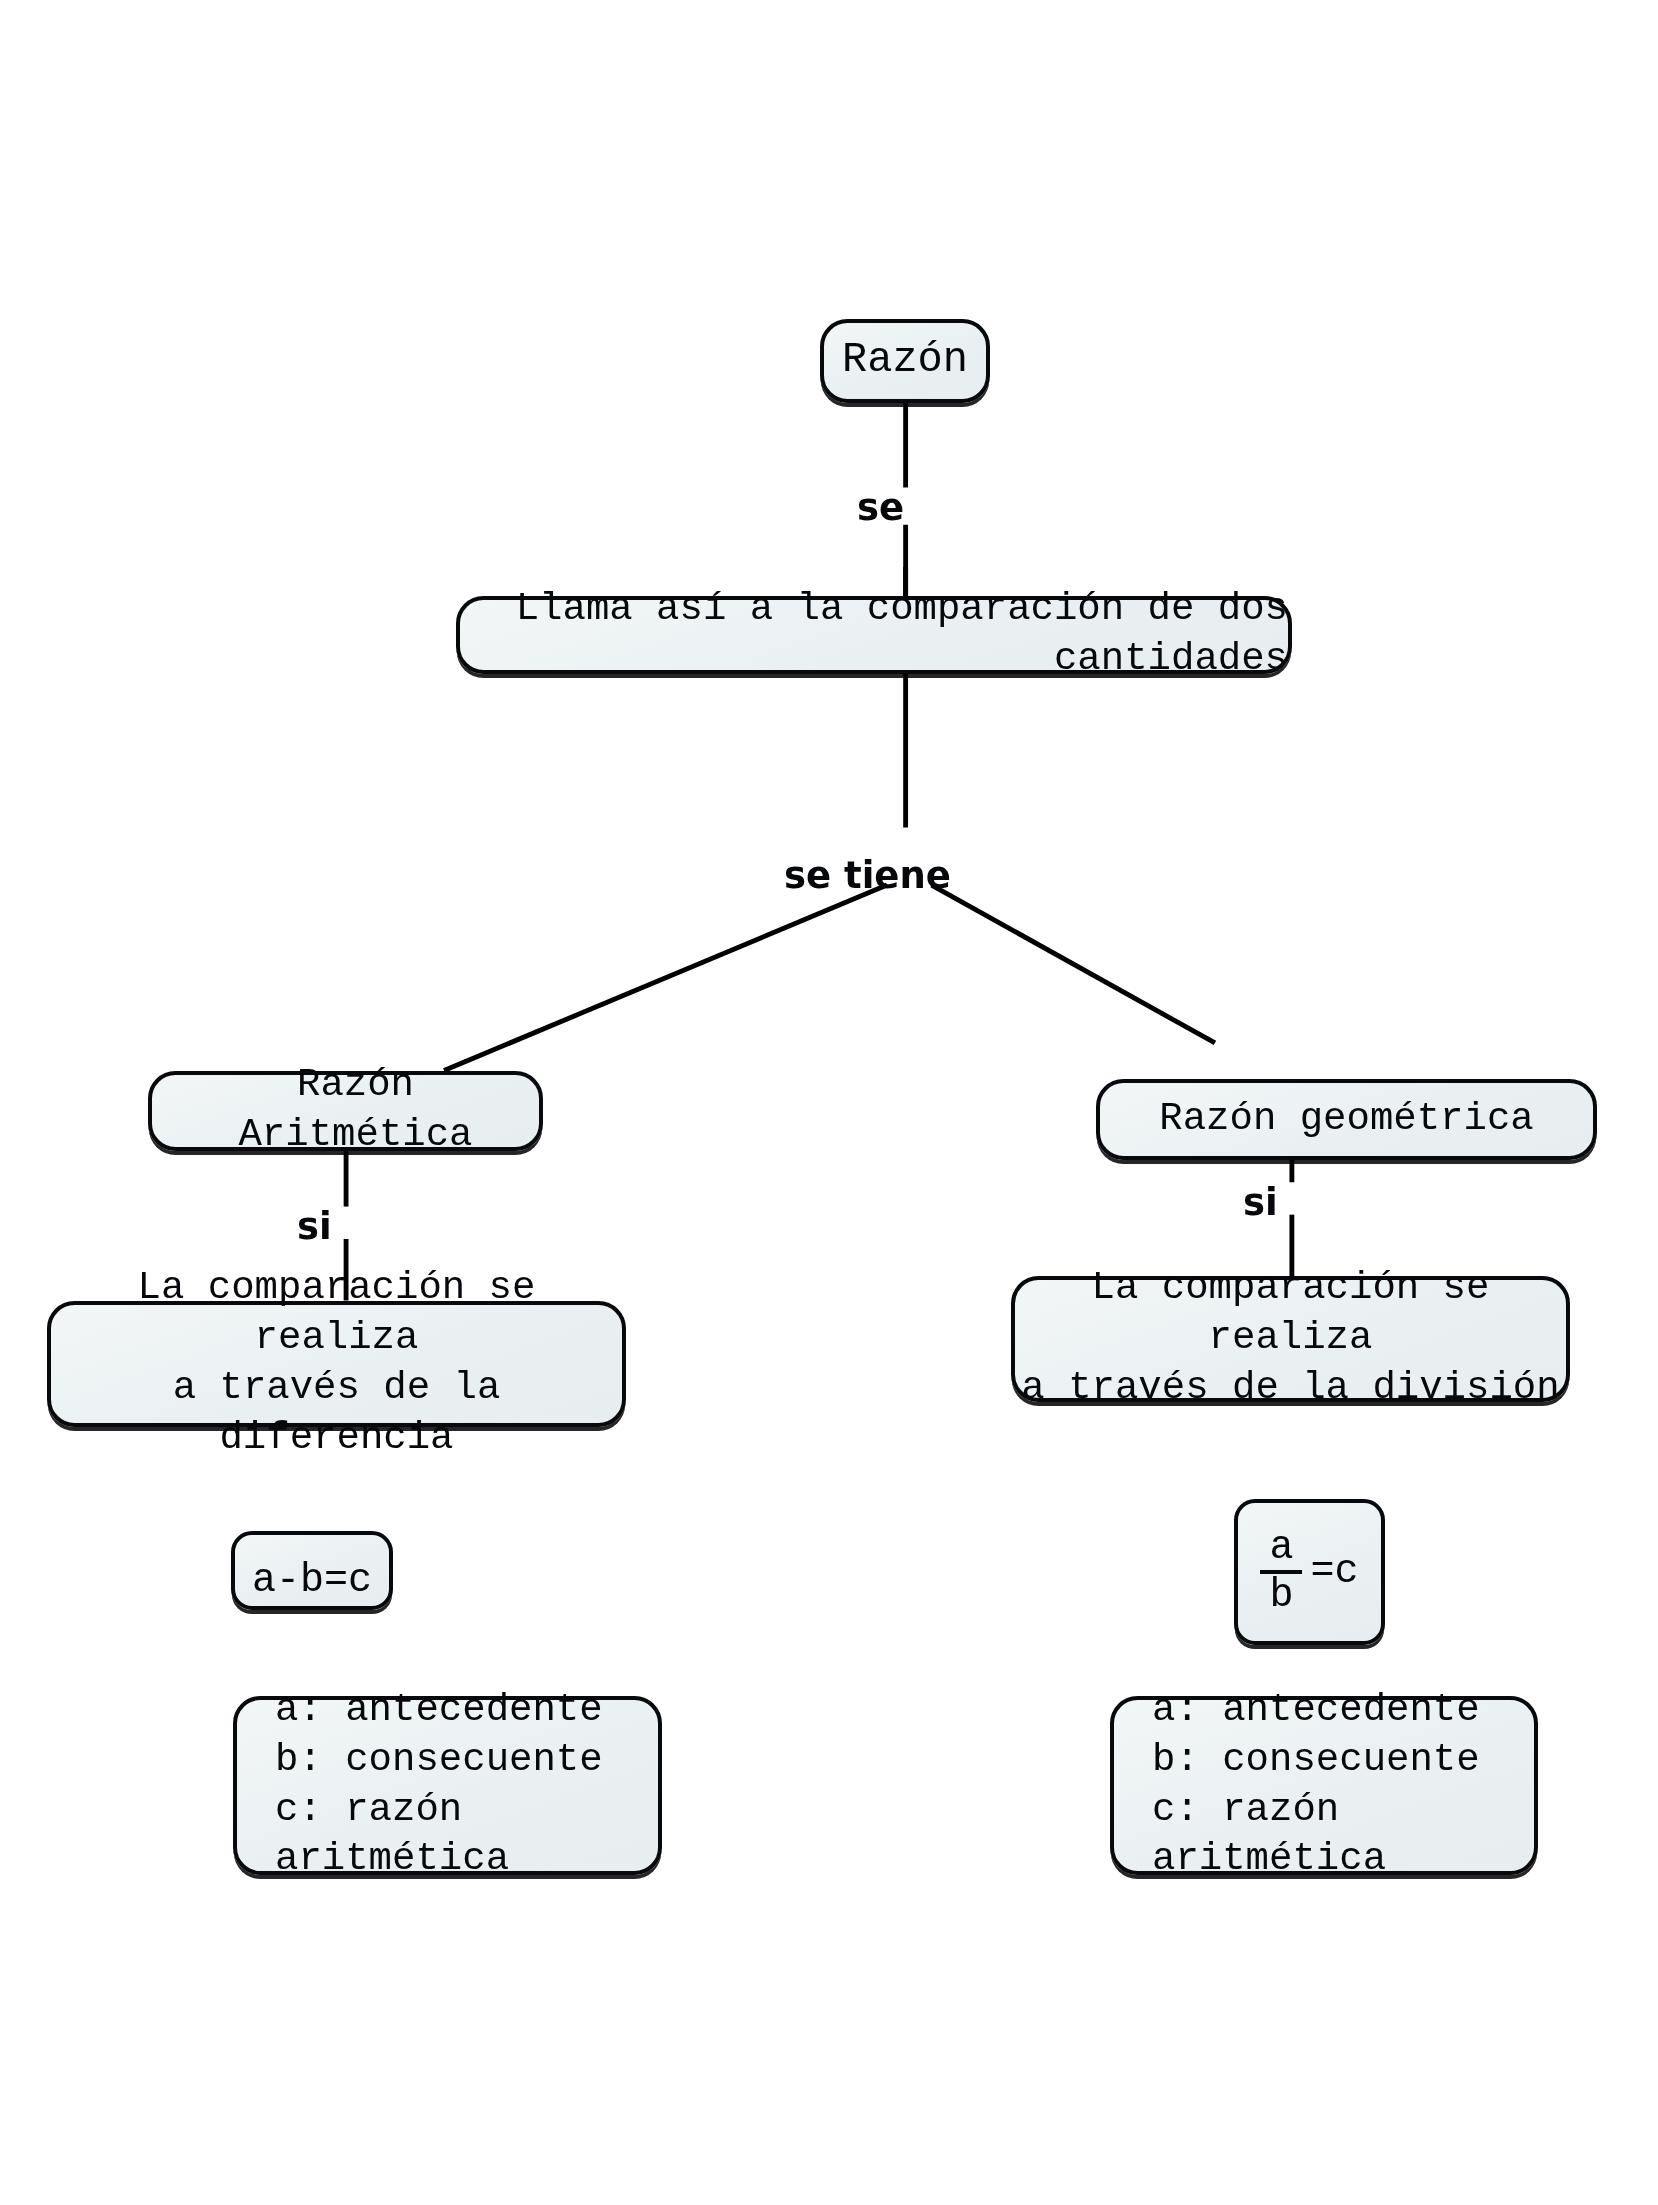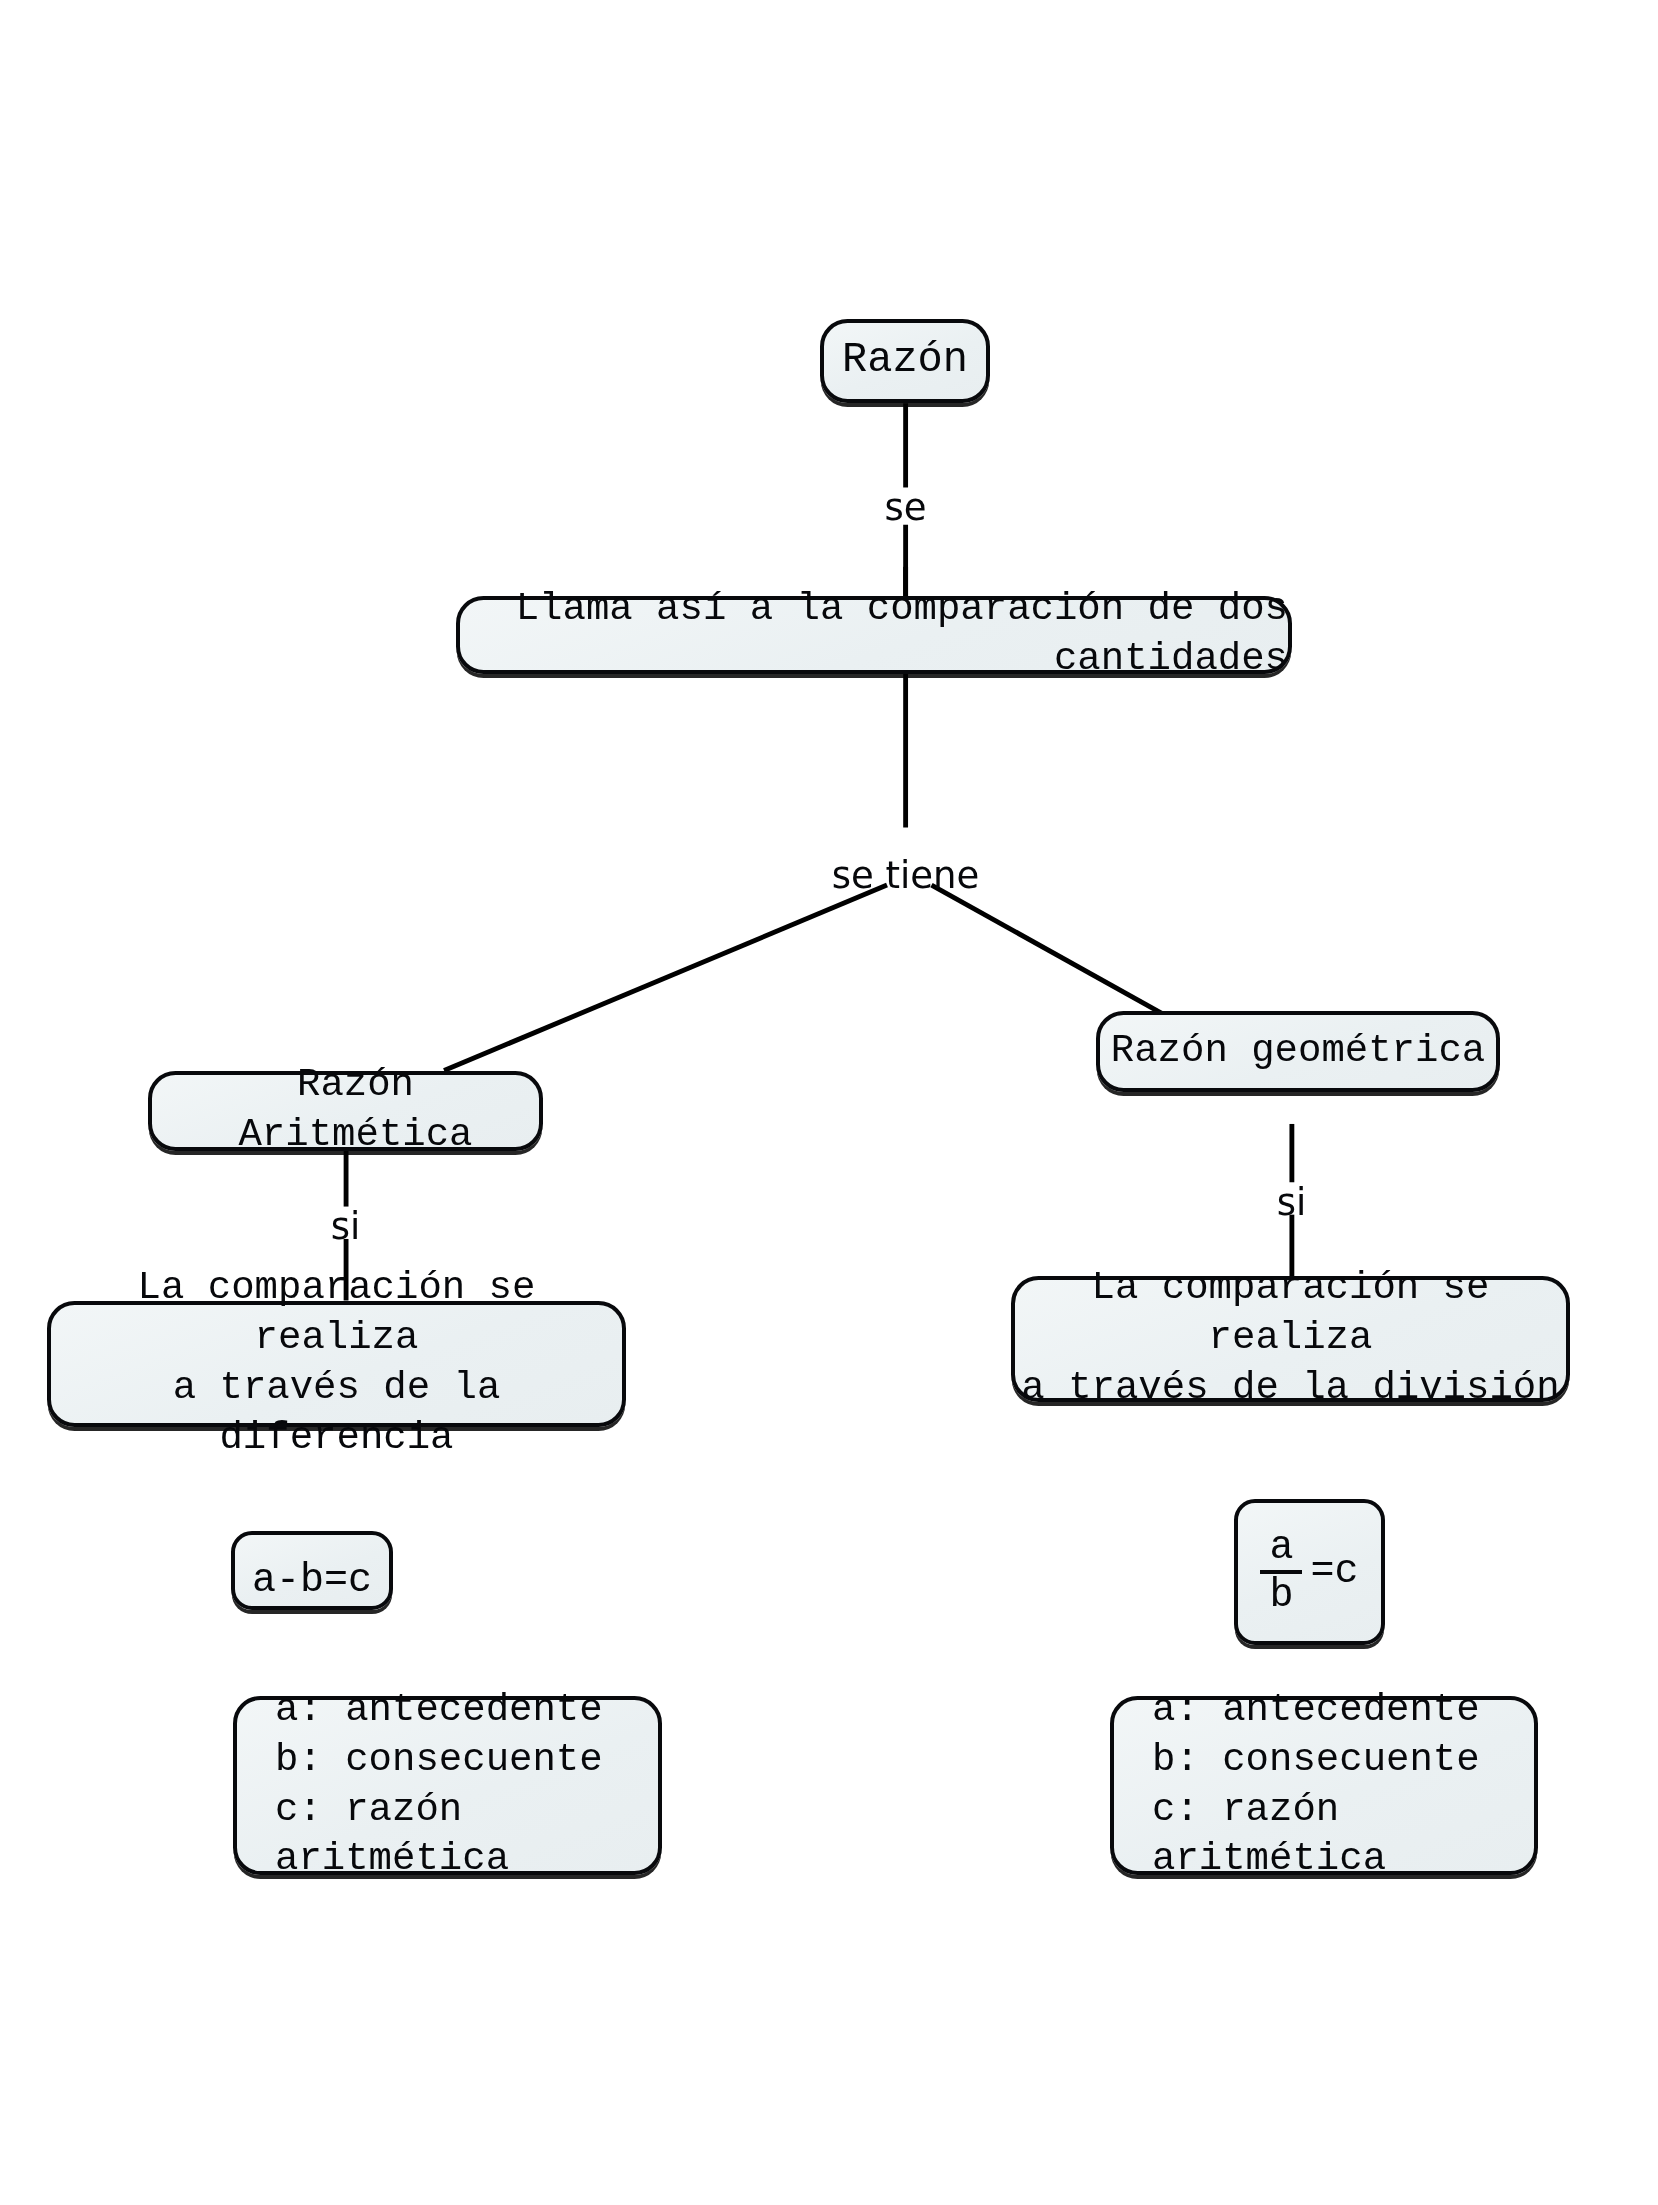--- a/index.html
+++ b/index.html
@@ -39,23 +39,23 @@
     white-space: pre-line;
     z-index: 3;
     font-family: Liberation Mono, monospace;
   }
   .node.small-radius { border-radius: 21px; }
 
   
   .edge-label {
     position: absolute;
     color: #07080b;
-    text-align: center;
     white-space: nowrap;
     z-index: 4;
+    font-weight: bold;
   }
 
   
   .frac-wrap {
     display: flex;
     align-items: center;
     justify-content: center;
   }
   .frac {
     display: inline-flex;
@@ -170,21 +170,21 @@
   </div>
 
   <div class="edge-label" style="left:784px; top:854px; width:243px; font-size:37px;">
     <span>se tiene</span>
   </div>
 
   <div class="node" style="left:148px; top:1071px; width:395px; height:80px; font-size:39px;padding-left:20px;">
     <span>Razón Aritmética</span>
   </div>
 
-  <div class="node" style="left:1096px; top:1011px; width:404px; height:81px; font-size:39px;">
+  <div class="node" style="left:1096px; top:1079px; width:501px; height:81px; font-size:39px;">
     <span>Razón geométrica</span>
   </div>
 
   <div class="edge-label" style="left:297px; top:1205px; width:97px; font-size:37px;">
     <span>si</span>
   </div>
 
   <div class="edge-label" style="left:1243px; top:1181px; width:97px; font-size:37px;">
     <span>si</span>
   </div>

